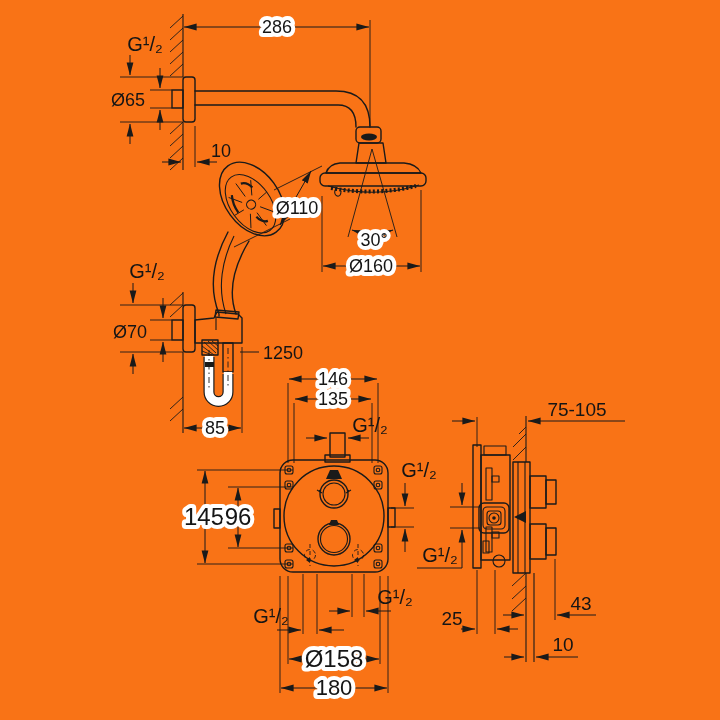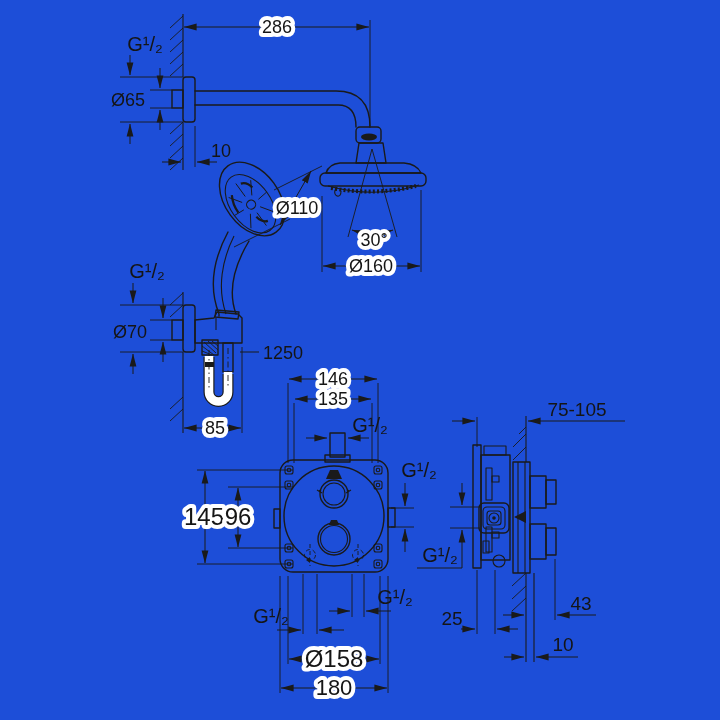--- a/index.html
+++ b/index.html
@@ -1,16 +1,16 @@
 <!DOCTYPE html>
 <html><head>
 <meta charset="utf-8">
 <style>
   html,body{margin:0;padding:0;background:#fff;}
-  .stage{width:720px;height:720px;position:relative;background:#1d4ed8;font-family:"Liberation Sans","DejaVu Sans",sans-serif;}
+  .stage{width:720px;height:720px;position:relative;background:#f97316;font-family:"Liberation Sans","DejaVu Sans",sans-serif;}
   svg{display:block;}
   .o{fill:none;stroke:#1a1a1a;stroke-width:1.4;stroke-linejoin:round;stroke-linecap:round;}
   .o2{fill:none;stroke:#1a1a1a;stroke-width:1.1;stroke-linejoin:round;}
   .fill{fill:#1a1a1a;stroke:none;}
   .d{fill:none;stroke:#1a1a1a;stroke-width:1;}
   .e{fill:none;stroke:#1a1a1a;stroke-width:0.9;}
   .h{fill:none;stroke:#1a1a1a;stroke-width:0.9;}
   .dash{stroke-dasharray:4 3;}
   .cdash{stroke-dasharray:6 3 1.5 3;}
   .tube{fill:none;stroke:#1a1a1a;stroke-width:11;}

